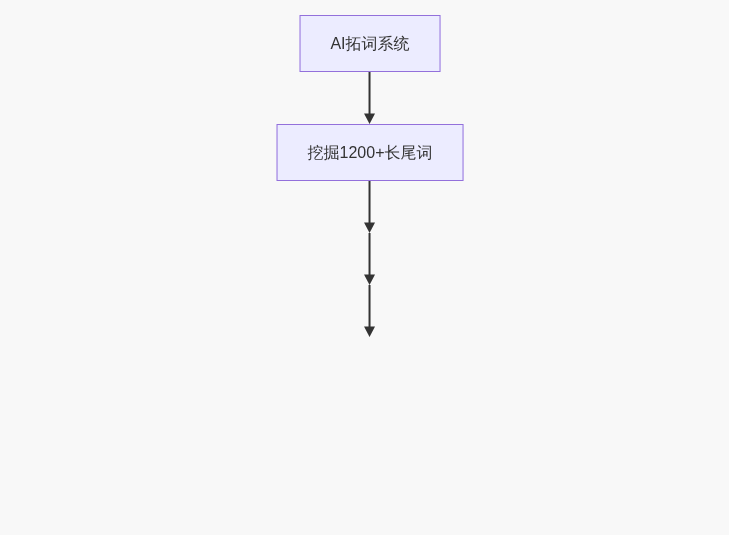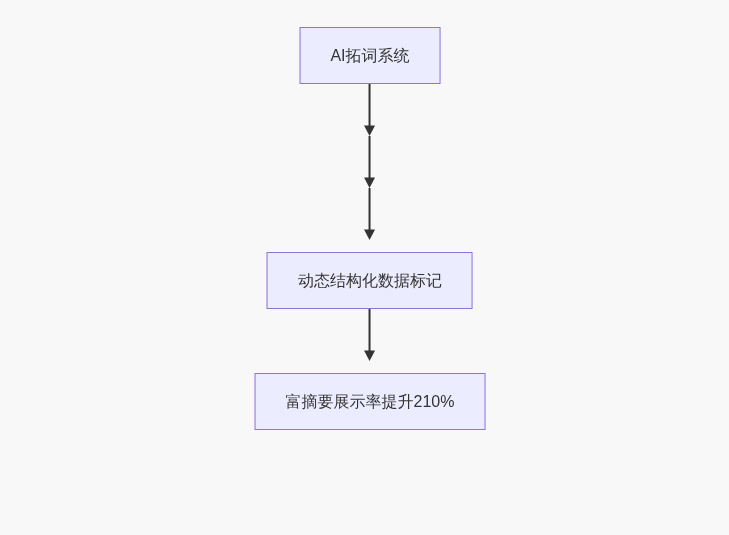--- a/index.html
+++ b/index.html
@@ -29,21 +29,20 @@
     padding: 0 30px;
     display: flex;
     align-items: center;
     justify-content: center;
     background: #ECECFF;
     border: 1px solid #9370DB;
     color: #333333;
     font-size: 16px;
     white-space: nowrap;
     line-height: 1;
-    margin-top: 12px;
   }
   .edge {
     width: 14px;
     height: 52px;
     display: block;
   }
 </style>
 </head>
 <body>
 
@@ -51,38 +50,35 @@
 
   <div class="node">
     <span>AI拓词系统</span>
   </div>
 
   <svg class="edge" viewBox="0 0 14 52" aria-hidden="true">
     <line x1="7" y1="0" x2="7" y2="43" stroke="#333333" stroke-width="2"></line>
     <polygon points="7,52 1.5,41.5 12.5,41.5" fill="#333333"></polygon>
   </svg>
 
+  <div class="node">
+    <span>挖掘1200+长尾词</span>
+  </div>
 
   <svg class="edge" viewBox="0 0 14 52" aria-hidden="true">
     <line x1="7" y1="0" x2="7" y2="43" stroke="#333333" stroke-width="2"></line>
     <polygon points="7,52 1.5,41.5 12.5,41.5" fill="#333333"></polygon>
   </svg>
 
 
   <svg class="edge" viewBox="0 0 14 52" aria-hidden="true">
     <line x1="7" y1="0" x2="7" y2="43" stroke="#333333" stroke-width="2"></line>
     <polygon points="7,52 1.5,41.5 12.5,41.5" fill="#333333"></polygon>
   </svg>
 
-  <div class="node">
-    <span>动态结构化数据标记</span>
-  </div>
 
   <svg class="edge" viewBox="0 0 14 52" aria-hidden="true">
     <line x1="7" y1="0" x2="7" y2="43" stroke="#333333" stroke-width="2"></line>
     <polygon points="7,52 1.5,41.5 12.5,41.5" fill="#333333"></polygon>
   </svg>
 
-  <div class="node">
-    <span>富摘要展示率提升210%</span>
-  </div>
 
 </div>
 
 </body></html>

